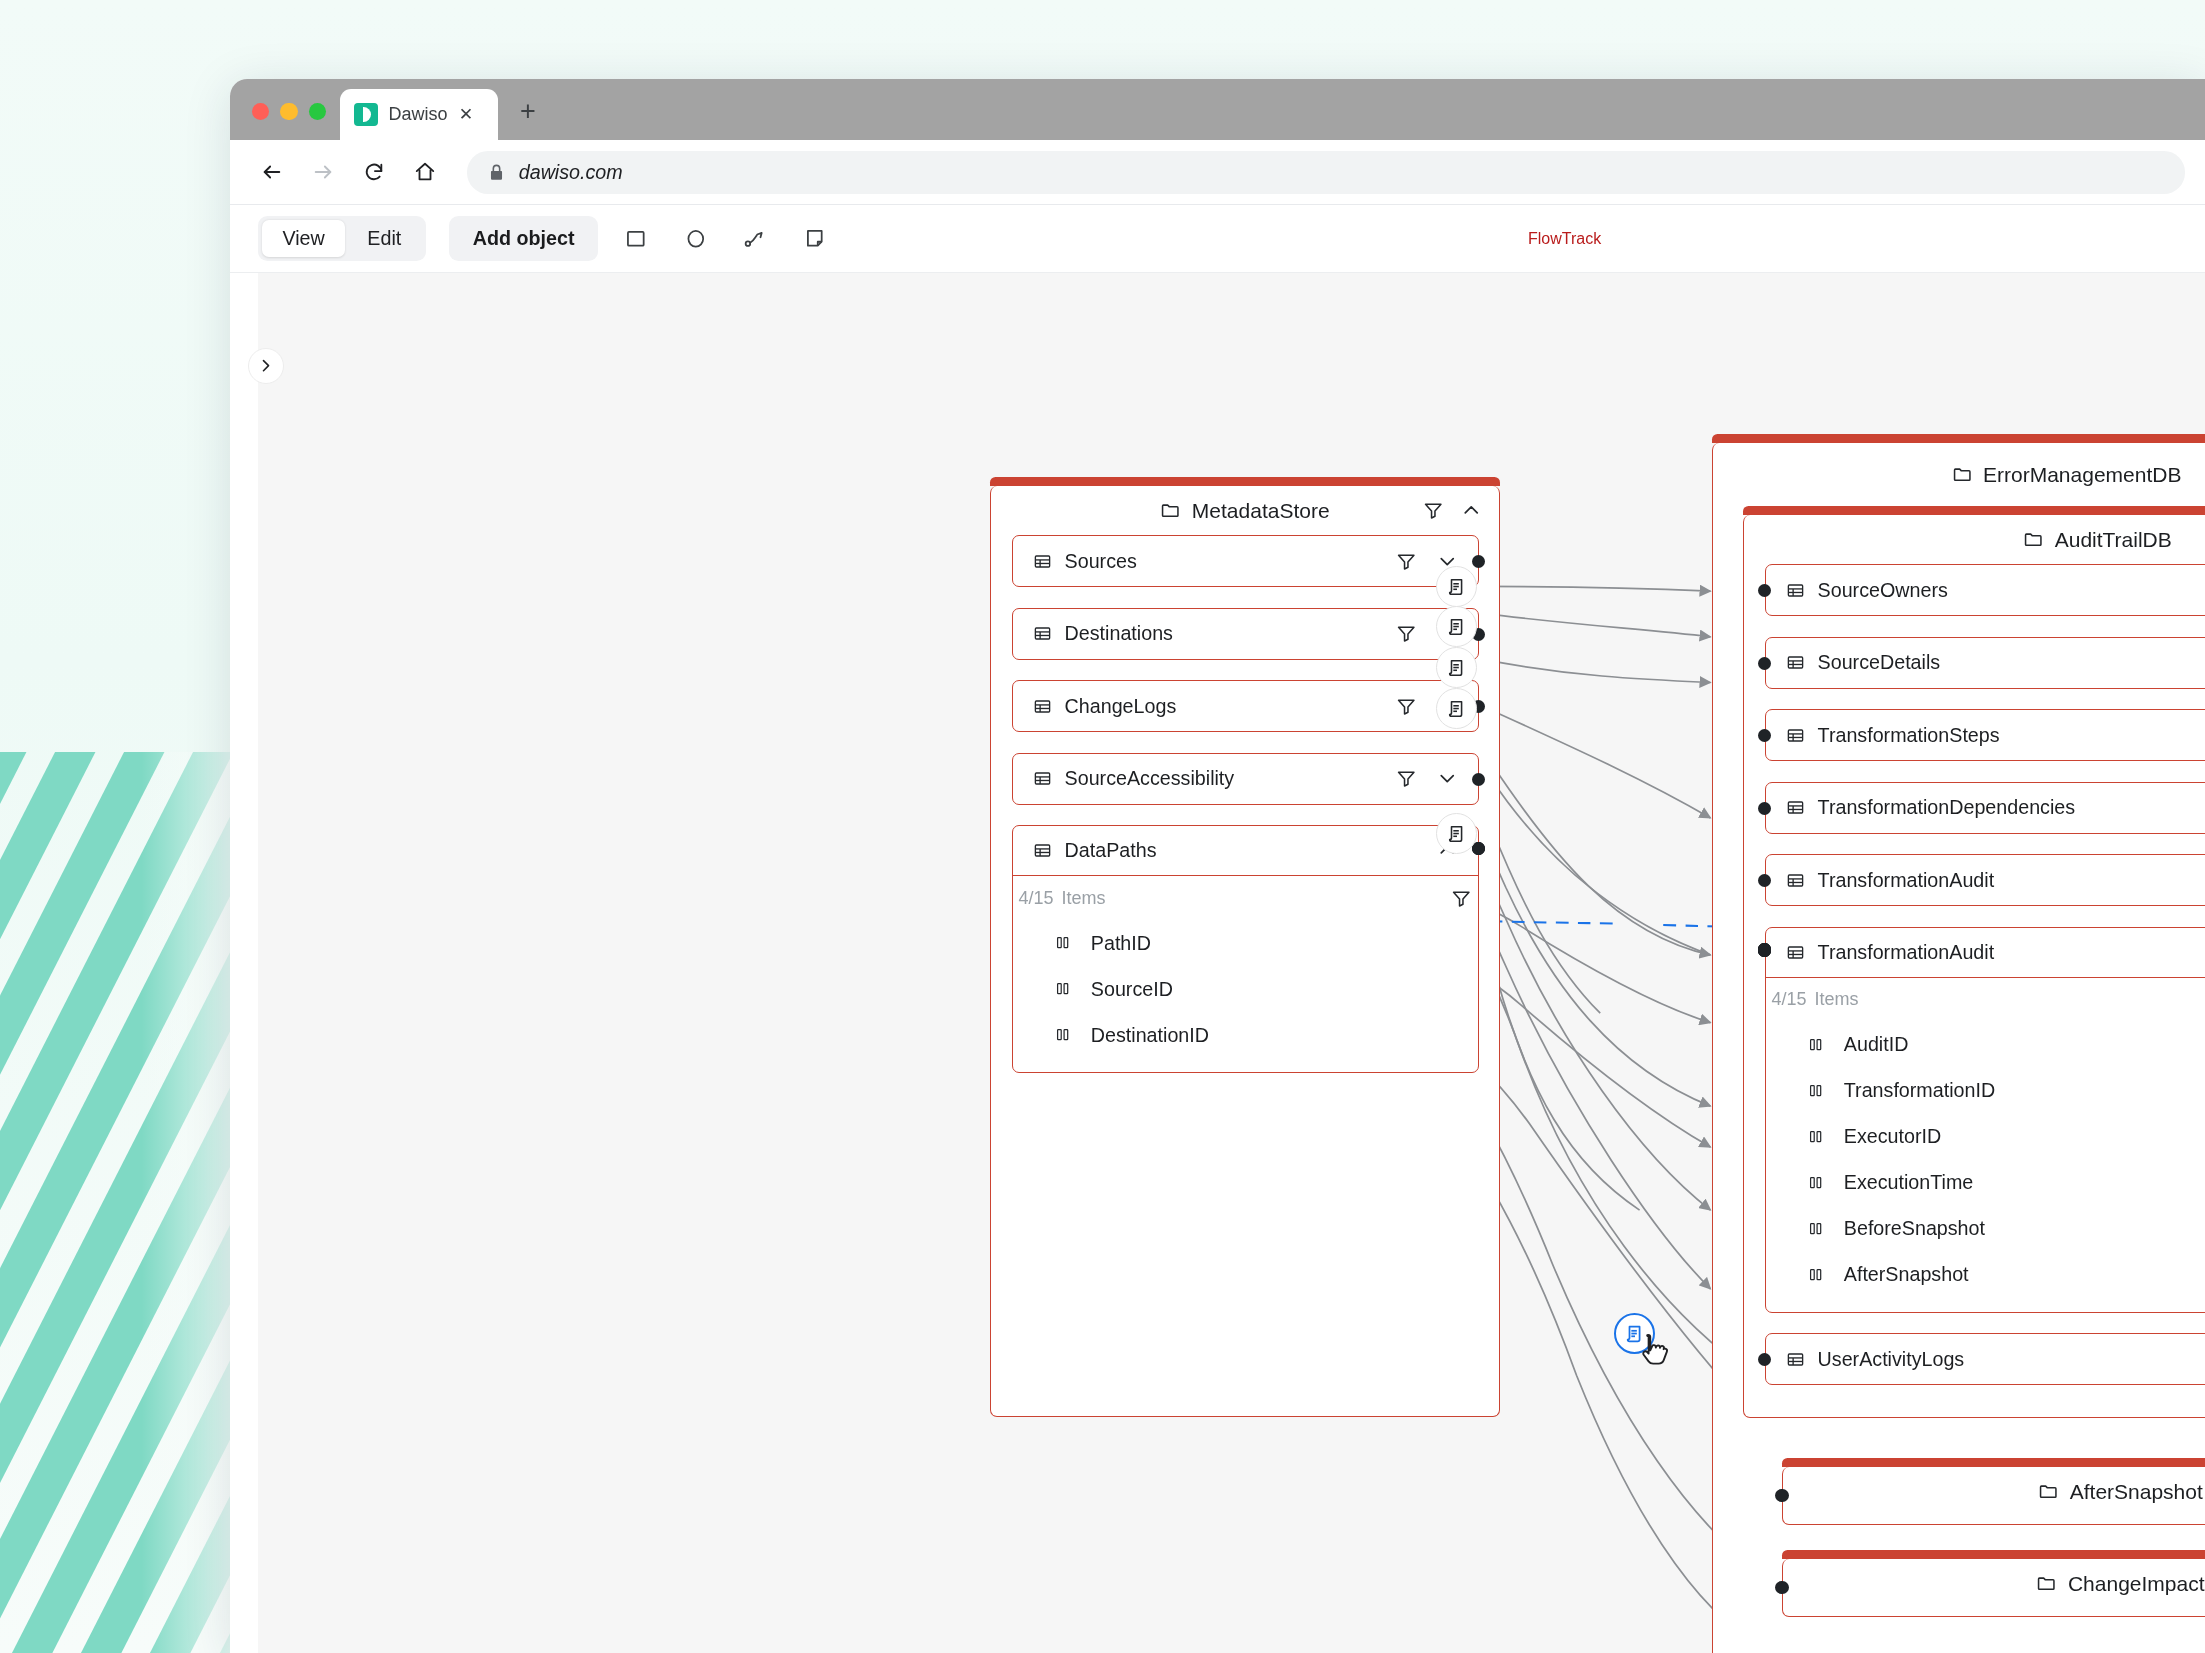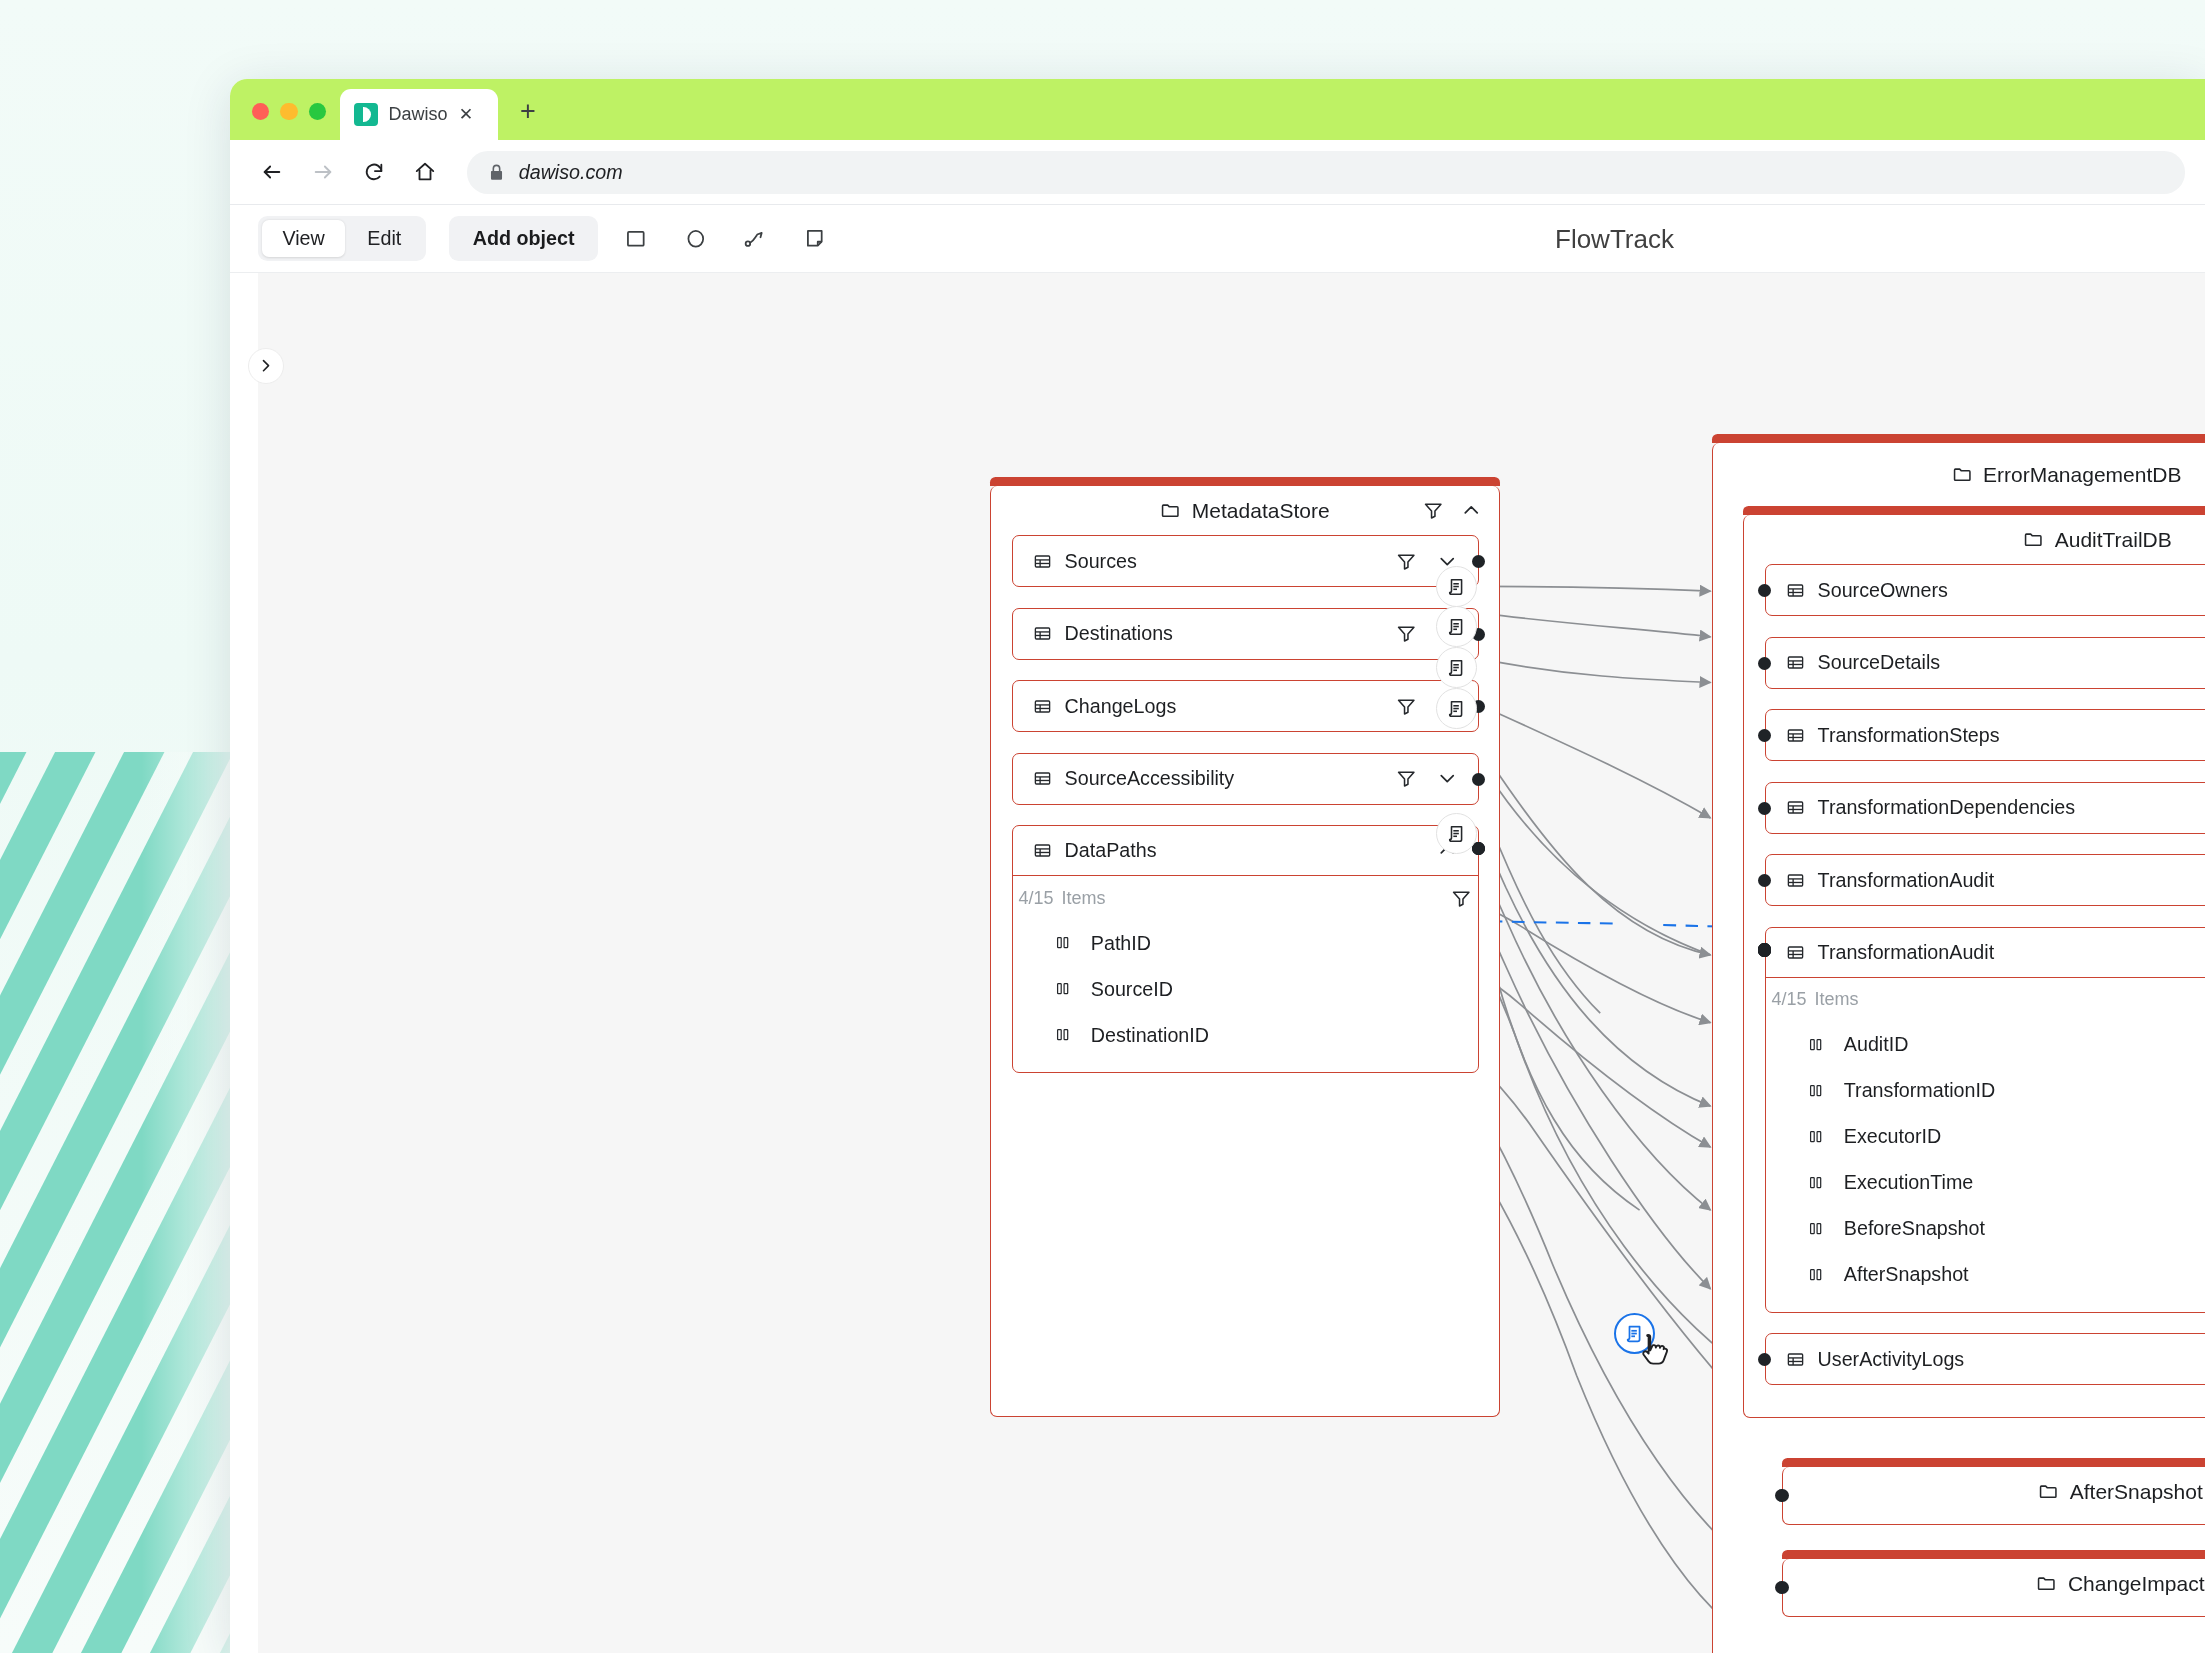--- a/index.html
+++ b/index.html
@@ -34,21 +34,21 @@
   
   #browser {
     position: absolute; left: 230px; top: 79px;
     width: 1975px; height: 1575px;
     background: #ffffff;
     border-top-left-radius: 17.3px;
     box-shadow: 0 7.9px 47px rgba(20,40,60,.13);
     overflow: hidden;
   }
   #tabstrip {
-    height: 61px; background: #bef264; position: relative;
+    height: 61px; background: #a3a3a3; position: relative;
   }
   .traffic { position: absolute; top: 23.6px; display: flex; gap: 11px; left: 22px; }
   .dot { width: 17.3px; height: 17.3px; border-radius: 50%; }
   .dot.r { background: #ff5f57; }
   .dot.y { background: #febc2e; }
   .dot.g { background: #28c840; }
 
   #tab {
     position: absolute; left: 110px; top: 9.5px;
     height: 52px; width: 158px;
@@ -103,22 +103,22 @@
   #addobject {
     margin-left: 12.6px; background: #f1f2f4; border-radius: 9.5px;
     padding: 11px 23.6px; font-size: 19.7px; font-weight: bold; color: #1b1c1e; cursor: pointer;
   }
   .tool-ico {
     width: 44px; height: 44px; display: flex; align-items: center; justify-content: center;
     cursor: pointer; margin-left: 4.7px;
   }
   .tool-ico svg { width: 23.6px; height: 23.6px; }
   #apptitle {
-    position: absolute; left: 1325px; top: 50%; transform: translateY(-50%);
-    font-size: 26px; color: #404040;
+    position: absolute; left: 1298px; top: 50%; transform: translateY(-50%);
+    font-size: 16px; color: #b91c1c;
   }
 
   
   #canvas {
     position: absolute; left: 0; top: 194px; right: 0; bottom: 0;
     background: #f6f6f6; overflow: hidden;
   }
   #panel-toggle {
     position: absolute; left: 18px; top: 75px;
     width: 36px; height: 36px; border-radius: 50%;

